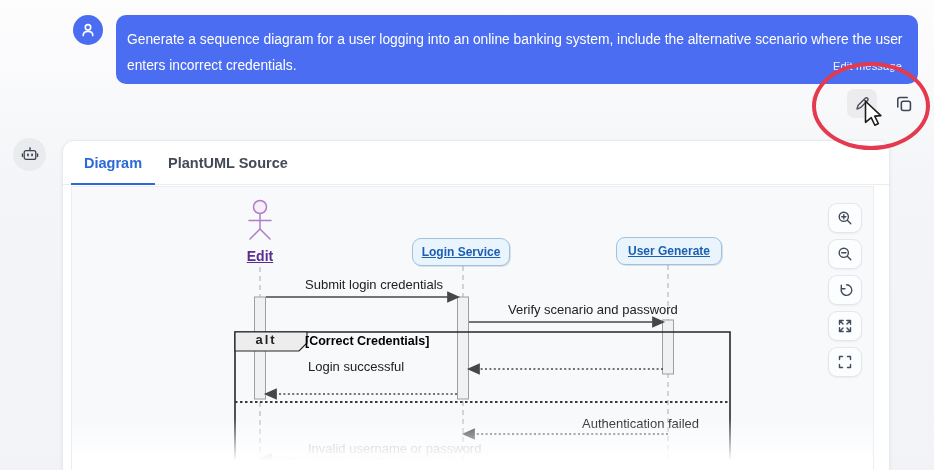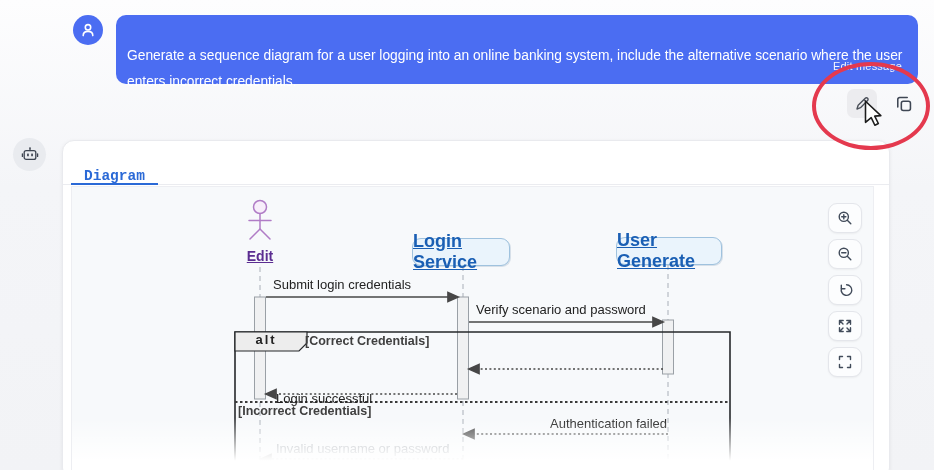--- a/index.html
+++ b/index.html
@@ -11,21 +11,21 @@
   }
   
   .avatar-user {
     position:absolute; left:73px; top:15px; width:30px; height:30px;
     border-radius:50%; background:var(--bubble-blue,#4b6df2);
     display:flex; align-items:center; justify-content:center;
   }
   .bubble {
     position:absolute; left:116px; top:15px; width:802px; height:69px;
     background:var(--bubble-blue,#4b6df2); border-radius:10px;
-    color:#fff; padding:28px 10px 0 11px; font-size:13.8px; line-height:26px;
+    color:#fff; padding:12px 10px 0 11px; font-size:13.8px; line-height:26px;
   }
   .edit-hint {
     position:absolute; right:16px; bottom:5px; font-size:11px;
     color:rgba(255,255,255,.93); letter-spacing:.2px;
   }
   .action-btn { position:absolute; border:none; cursor:pointer;
     display:flex; align-items:center; justify-content:center; background:transparent; }
   .action-edit { left:847px; top:89px; width:30px; height:29px; border-radius:7px; background:#ececef; }
   .action-copy { left:891px; top:91px; width:26px; height:26px; }
   .cursor-wrap { position:absolute; left:860px; top:100px; z-index:40; pointer-events:none; }
@@ -39,40 +39,40 @@
     position:absolute; left:13px; top:138px; width:33px; height:33px;
     border-radius:50%; background:#e9ebef;
     display:flex; align-items:center; justify-content:center;
   }
   .panel {
     position:absolute; left:62px; top:140px; width:828px; height:340px;
     background:#fff; border:1px solid #e9eaee; border-radius:12px;
     box-shadow:0 1px 4px rgba(20,24,40,.06);
   }
   .tabbar { height:44px; border-bottom:1px solid #ebecf0; display:flex; align-items:stretch; padding-left:8px; }
-  .tab { padding:0 13px; display:flex; align-items:flex-end; font-size:14.5px; font-weight:700;
-    color:#434a57; position:relative; cursor:pointer;font-family:Liberation Mono, monospace; }
+  .tab { padding:0 13px; display:flex; align-items:center; font-size:14.5px; font-weight:700;
+    color:#434a57; position:relative; cursor:pointer; }
   .tab.active { color:var(--tab-active-blue,#2a69d6); }
   .tab.active::after { content:""; position:absolute; left:0; right:0; bottom:-1px; height:2px;
     background:var(--tab-active-blue,#2a69d6); }
   .viewport {
     position:absolute; left:8px; top:45px; width:803px; height:285px;
     background:#f7f9fb; border:1px solid #edeef2; overflow:hidden;
   }
   .dlayer { position:absolute; inset:0; }
   .dsvg { position:absolute; left:0; top:0; }
   
-  .dmsg { position:absolute; font-size:13px; color:#222; white-space:nowrap; }
-  .dcond { position:absolute; font-size:12.5px; font-weight:700; color:#404040; white-space:nowrap; }
+  .dmsg { position:absolute; font-size:13px; color:#222; white-space:nowrap;margin-left:32px; }
+  .dcond { position:absolute; font-size:12.5px; font-weight:700; color:#000000; white-space:nowrap; }
   .actor-label { position:absolute; left:158px; top:61px; width:60px; text-align:center;
     font-weight:700; font-size:14px; color:var(--actor-label-purple,#5b2d91); text-decoration:underline; }
   .pbox { position:absolute; height:28px; background:var(--participant-fill,#eaf4fc);
     border:1px solid #9fc2de; border-radius:9px; box-shadow:1px 1px 0 rgba(120,150,180,.25);
     display:flex; align-items:center; justify-content:center;
-    font-size:18px; font-weight:700; color:var(--participant-blue,#1a5fb4); text-decoration:underline; }
+    font-size:12px; font-weight:700; color:var(--participant-blue,#1a5fb4); text-decoration:underline; }
   .pbox-login { left:340px; top:51px; width:98px; }
   .pbox-db { left:544px; top:50px; width:106px; }
   .alt-op { position:absolute; left:163px; top:145px; width:62px; height:15px;
     display:flex; align-items:center; justify-content:center;
     font-size:13px; font-weight:700; letter-spacing:2px; color:#222; }
   .msg-faded { color:#9ba1a8; }
   .fade {
     position:absolute; left:0; right:0; bottom:0; height:52px; pointer-events:none;
     background:linear-gradient(to bottom, rgba(255,255,255,0), #ffffff 82%);
   }
@@ -136,20 +136,23 @@
         <rect x="6.1" y="7.4" width="1.7" height="2.8" rx="0.5" fill="#3d4450" stroke="none"></rect>
         <rect x="10.2" y="7.4" width="1.7" height="2.8" rx="0.5" fill="#3d4450" stroke="none"></rect>
       </g>
     </svg>
   </div>
 
   <div class="panel">
     <div class="tabbar">
       <div class="tab active">
         <span>Diagram</span>
+      </div>
+      <div class="tab">
+        <span>PlantUML Source</span>
       </div>
     </div>
 
     <div class="viewport">
       <div class="dlayer">
 
         <svg class="dsvg" width="803" height="285" viewBox="0 0 803 285">
 
           <g stroke="#a9afb8" stroke-width="1" stroke-dasharray="5,4">
             <path d="M188 80 V285"></path>
@@ -193,25 +196,24 @@
             <path d="M163 215 H658" fill="none" stroke="#3a3a3a" stroke-width="1.8" stroke-dasharray="2.5,2.5"></path>
           </g>
         </svg>
 
         <div class="actor-label">Edit</div>
         <div class="pbox pbox-login">Login Service</div>
         <div class="pbox pbox-db">User Generate</div>
 
         <div class="alt-op">alt</div>
         <div class="dcond" style="left:233px; top:147px;">[Correct Credentials]</div>
-        <div class="dcond" style="left:166px; top:217px;">[Incorrect Credentials]</div>
 
         <div class="dmsg" style="left:201px; top:90px;">Submit login credentials</div>
         <div class="dmsg" style="left:404px; top:115px;">Verify scenario and password</div>
-        <div class="dmsg" style="left:204px; top:204px;">Login successful</div>
+        <div class="dmsg" style="left:204px; top:172px;">Login successful</div>
         <div class="dmsg" style="left:478px; top:229px;">Authentication failed</div>
         <div class="dmsg msg-faded" style="left:204px; top:254px;">Invalid username or password</div>
 
         <div class="fade"></div>
       </div>
 
       <div class="controls">
         <button class="ctrl" title="zoom-in">
           <svg width="16" height="16" viewBox="0 0 16 16">
             <g fill="none" stroke="#414b5a" stroke-width="1.4" stroke-linecap="round">

